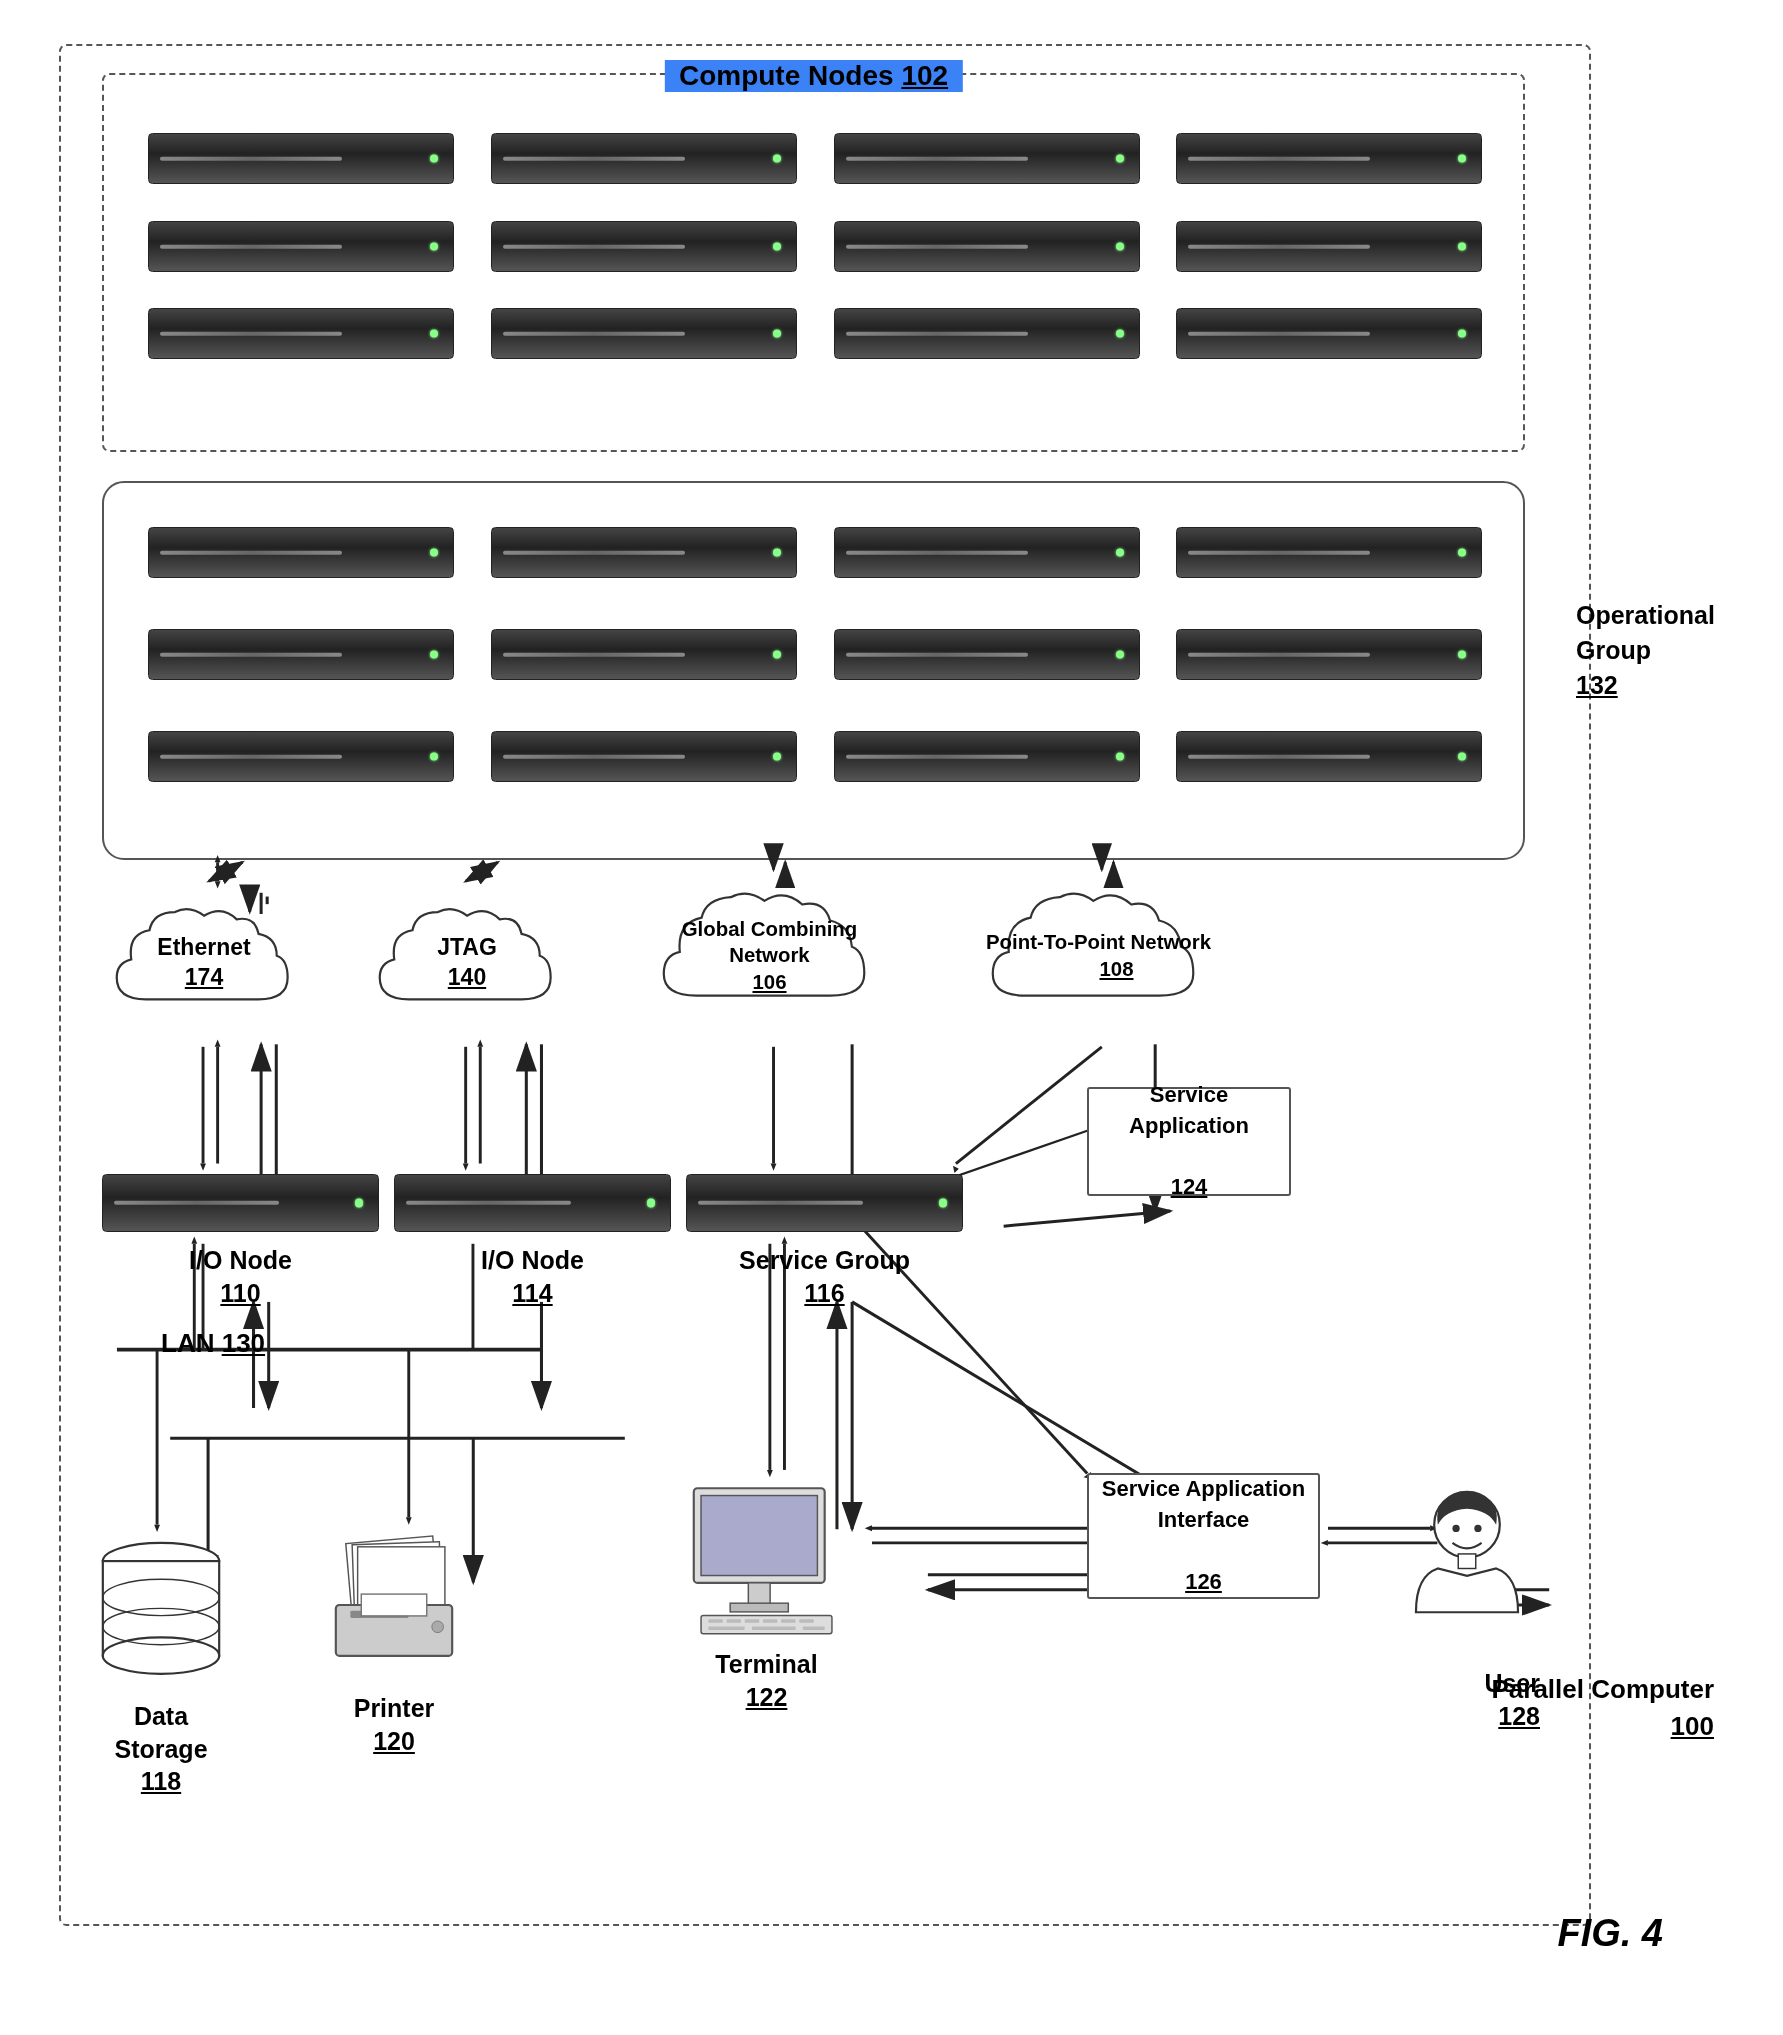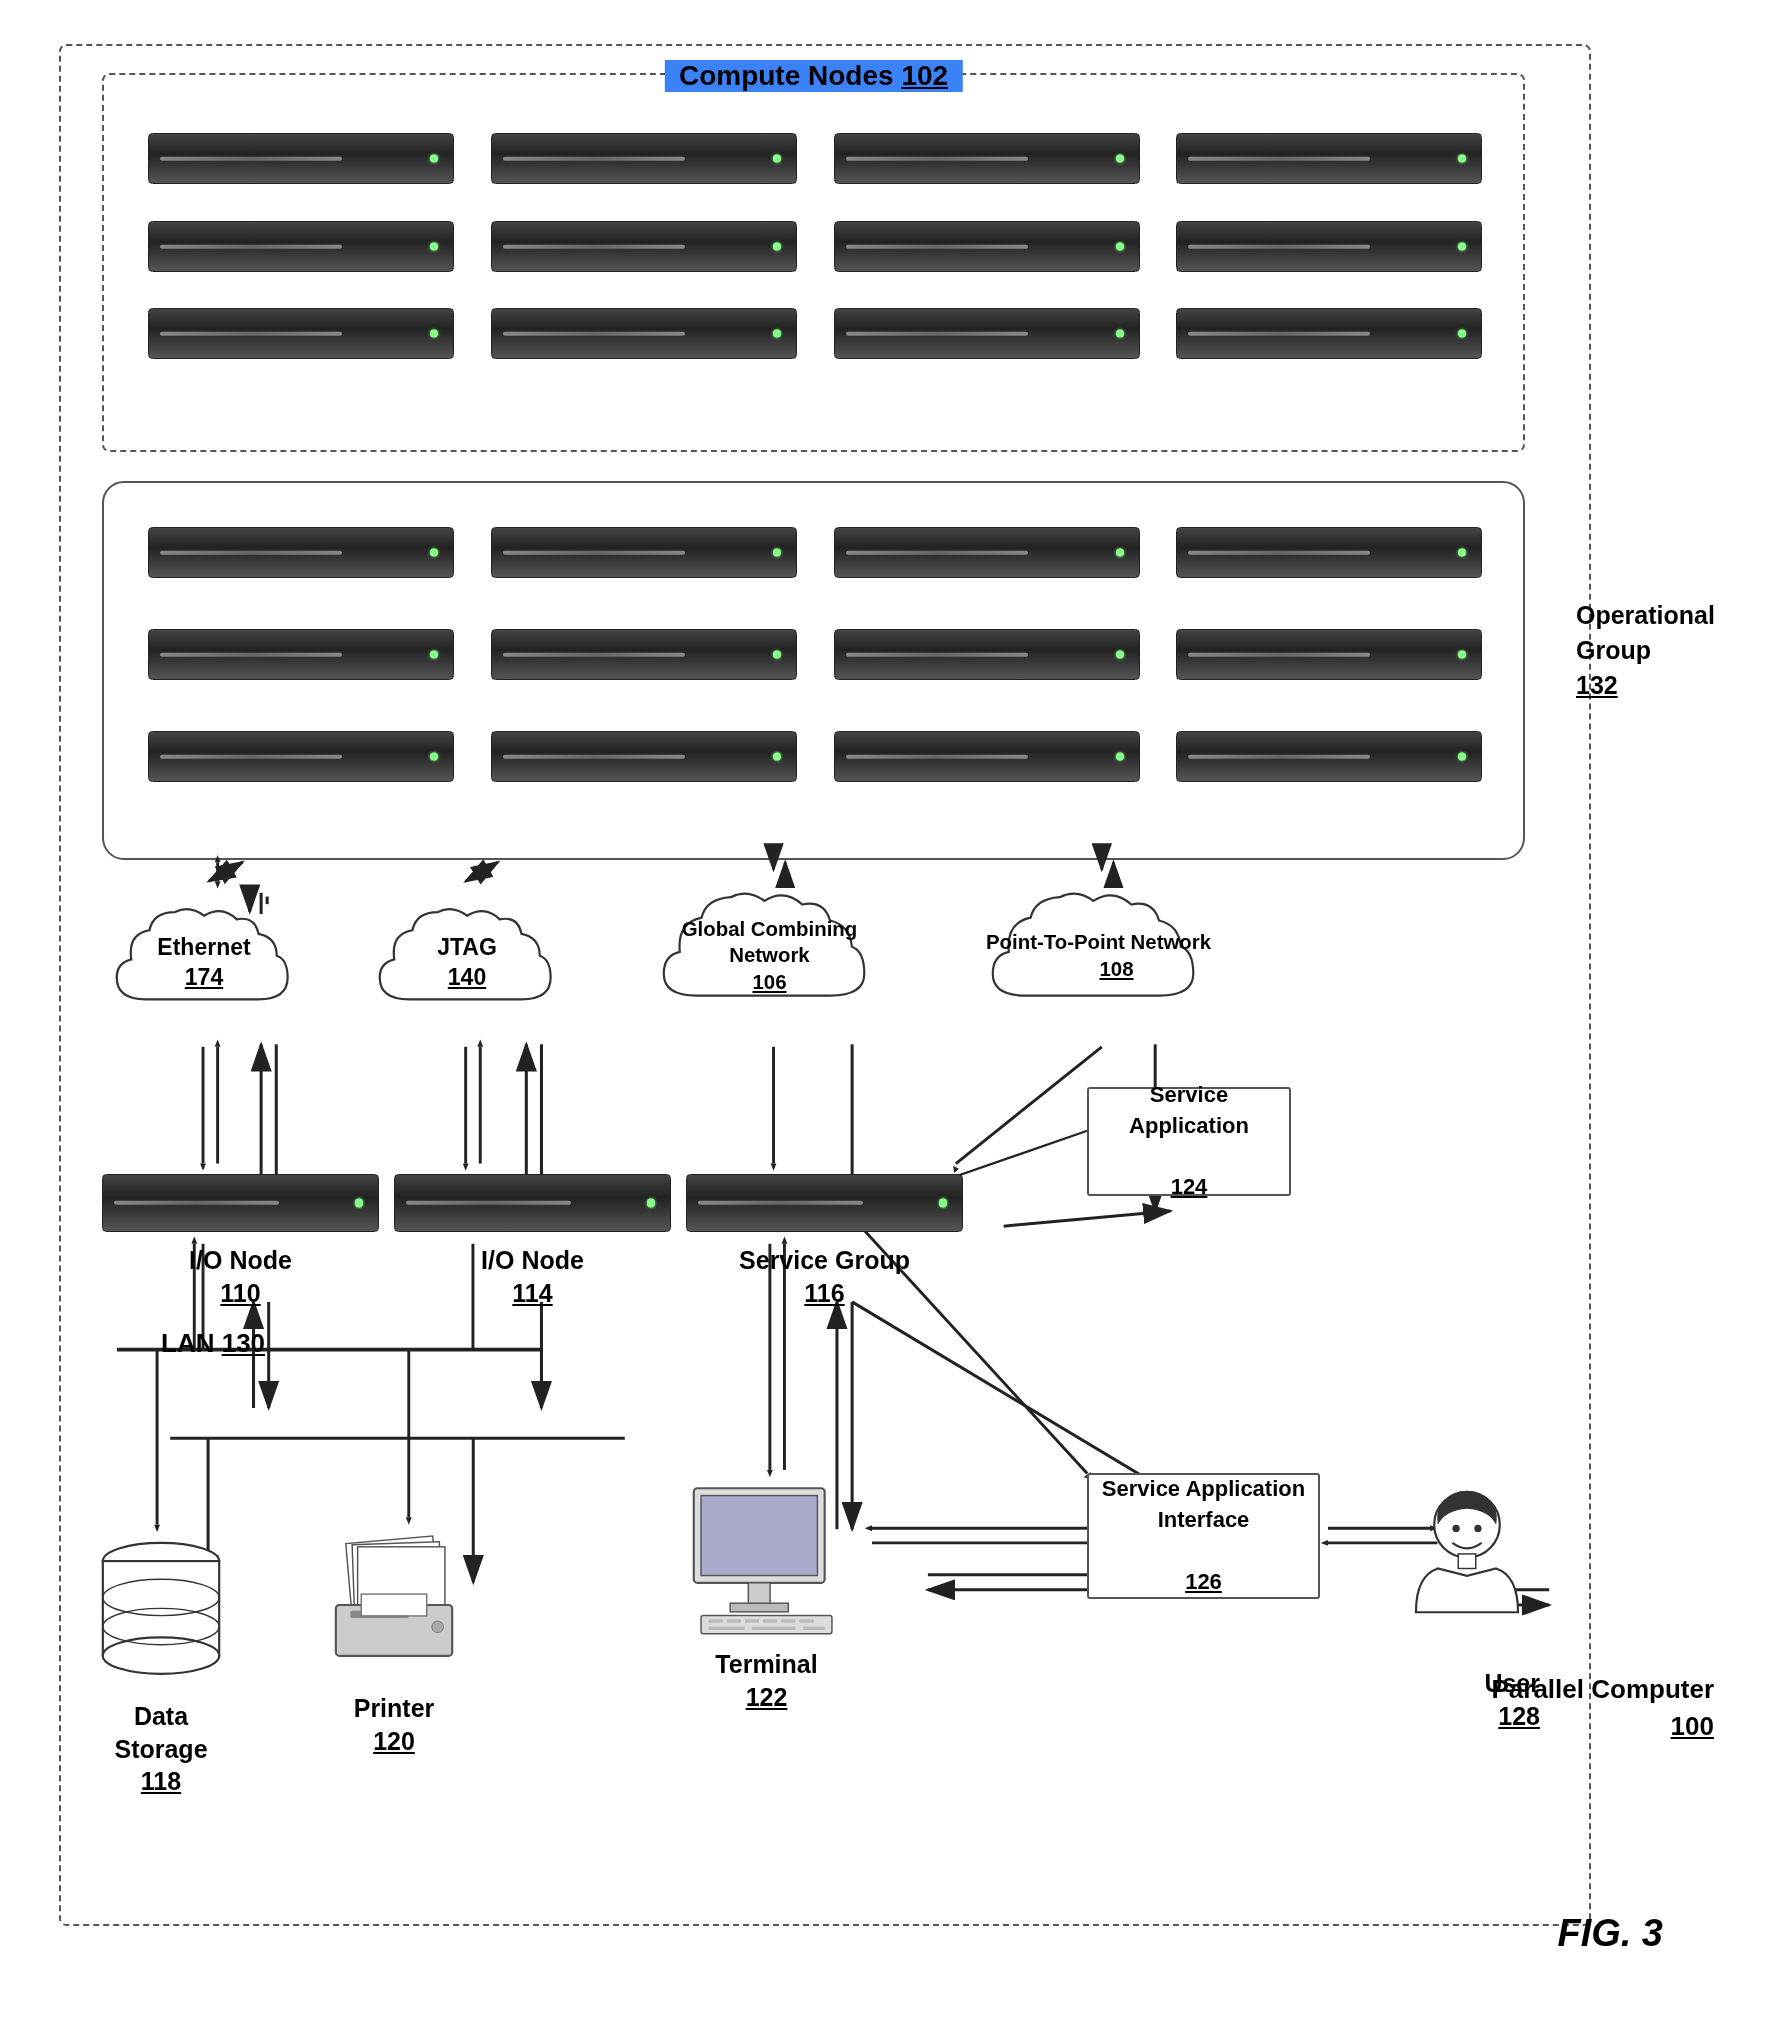--- a/index.html
+++ b/index.html
@@ -599,17 +599,17 @@
     <circle cx="85" cy="65" r="5" fill="#333"></circle>
     <circle cx="115" cy="65" r="5" fill="#333"></circle>
     <path d="M80,85 Q100,100 120,85" fill="none" stroke="#333" stroke-width="3"></path>
   </svg>
   <div class="node-label" style="position:absolute; top:1638px; left:1350px; width:146px; text-align:right;">
     <span>User</span><br>
     <span class="underline" style="text-decoration:underline;">128</span>
   </div>
 
   <div class="fig-label" style="position:absolute; bottom:44px; right:73px;">
-    <span>FIG. 3</span>
+    <span>FIG. 4</span>
   </div>
 
 </div>
 
 
 </body></html>

